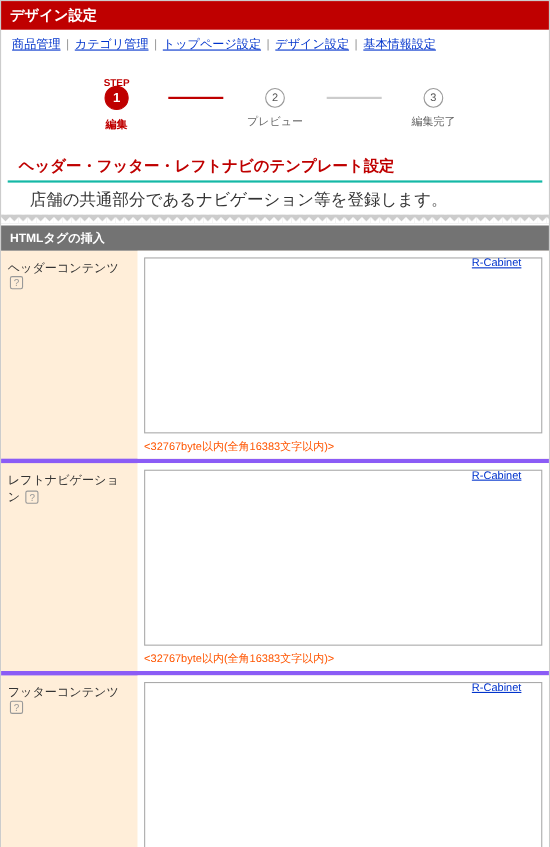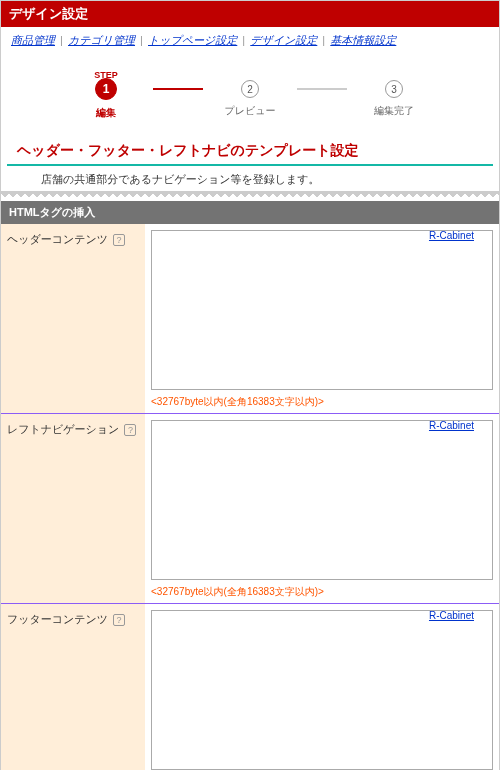--- a/index.html
+++ b/index.html
@@ -14,21 +14,21 @@
 
   .title-bar {
     background: #bf0000;
     color: #fff;
     font-weight: bold;
     padding: 4px 8px;
     font-size: 13px;
   }
 
   .breadcrumbs { padding: 6px 10px; font-size: 11px; }
-  .breadcrumbs a { color: #0033cc; text-decoration: underline; font-style: italic; }
+  .breadcrumbs a { color: #0033cc; text-decoration: underline; }
   .breadcrumbs .sep { color: #999; margin: 0 2px; }
 
   .stepper {
     display: flex;
     justify-content: center;
     align-items: center;
     gap: 12px;
     padding: 16px 0 6px;
   }
   .step { display: flex; flex-direction: column; align-items: center; width: 70px; font-size: 10px; }
@@ -49,21 +49,21 @@
   .step-line.active { background: #bf0000; }
 
   .section-title {
     color: #bf0000;
     font-weight: bold;
     font-size: 14px;
     padding: 10px 10px 4px;
     border-bottom: 2px solid #14b8a6;
     margin: 6px 6px 0;
   }
-  .section-desc { font-size: 11px; padding: 6px 4px 4px; color: #333; margin-left: 36px; }
+  .section-desc { font-size: 15px; padding: 6px 26px 4px; color: #333; }
 
   .zigzag {
     height: 8px;
     background:
       linear-gradient(-45deg, #fff 4px, transparent 0),
       linear-gradient(45deg, #fff 4px, transparent 0);
     background-color: #ccc;
     background-size: 8px 8px;
     background-position: 0 0;
     margin-bottom: 2px;
@@ -71,24 +71,24 @@
 
   .orange-bar {
     background: #737373;
     color: #fff;
     font-weight: bold;
     font-size: 11px;
     padding: 4px 8px;
   }
 
   .form-area { background: #ffeed9; }
-  .row { display: flex; border-top: 1px solid #8b5cf6; }
+  .row { display: flex; border-top: 4px solid #8b5cf6; }
   .row:first-child { border-top: none; }
   .row-label {
-    width: 144px;
+    width: 124px;
     padding: 8px 6px;
     font-size: 11px;
     color: #333;
   }
   .row-label .help {
     display: inline-block;
     width: 12px; height: 12px;
     border: 1px solid #999;
     color: #999;
     font-size: 9px;

